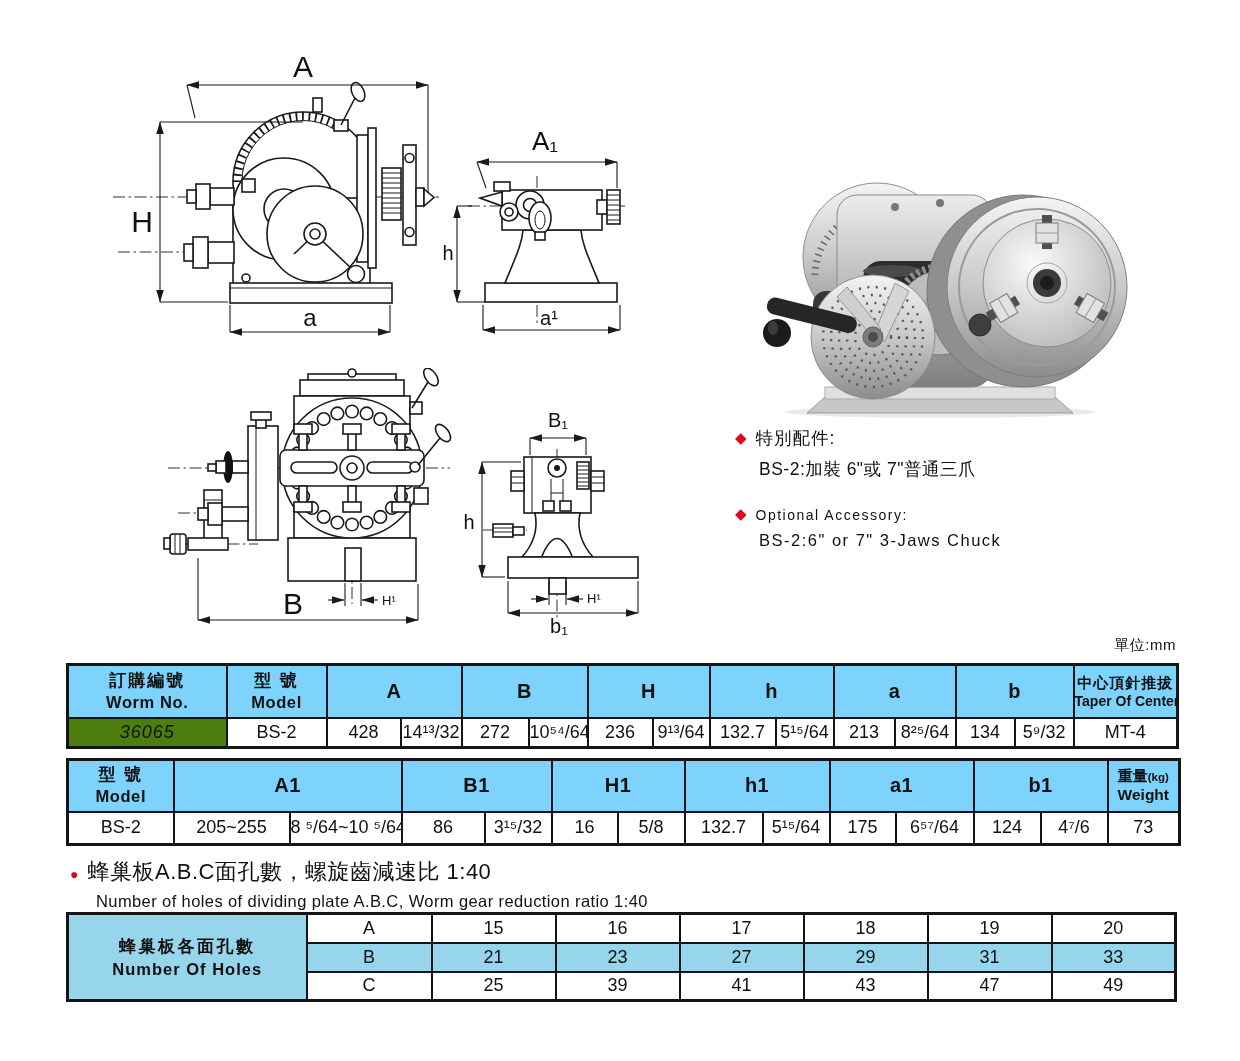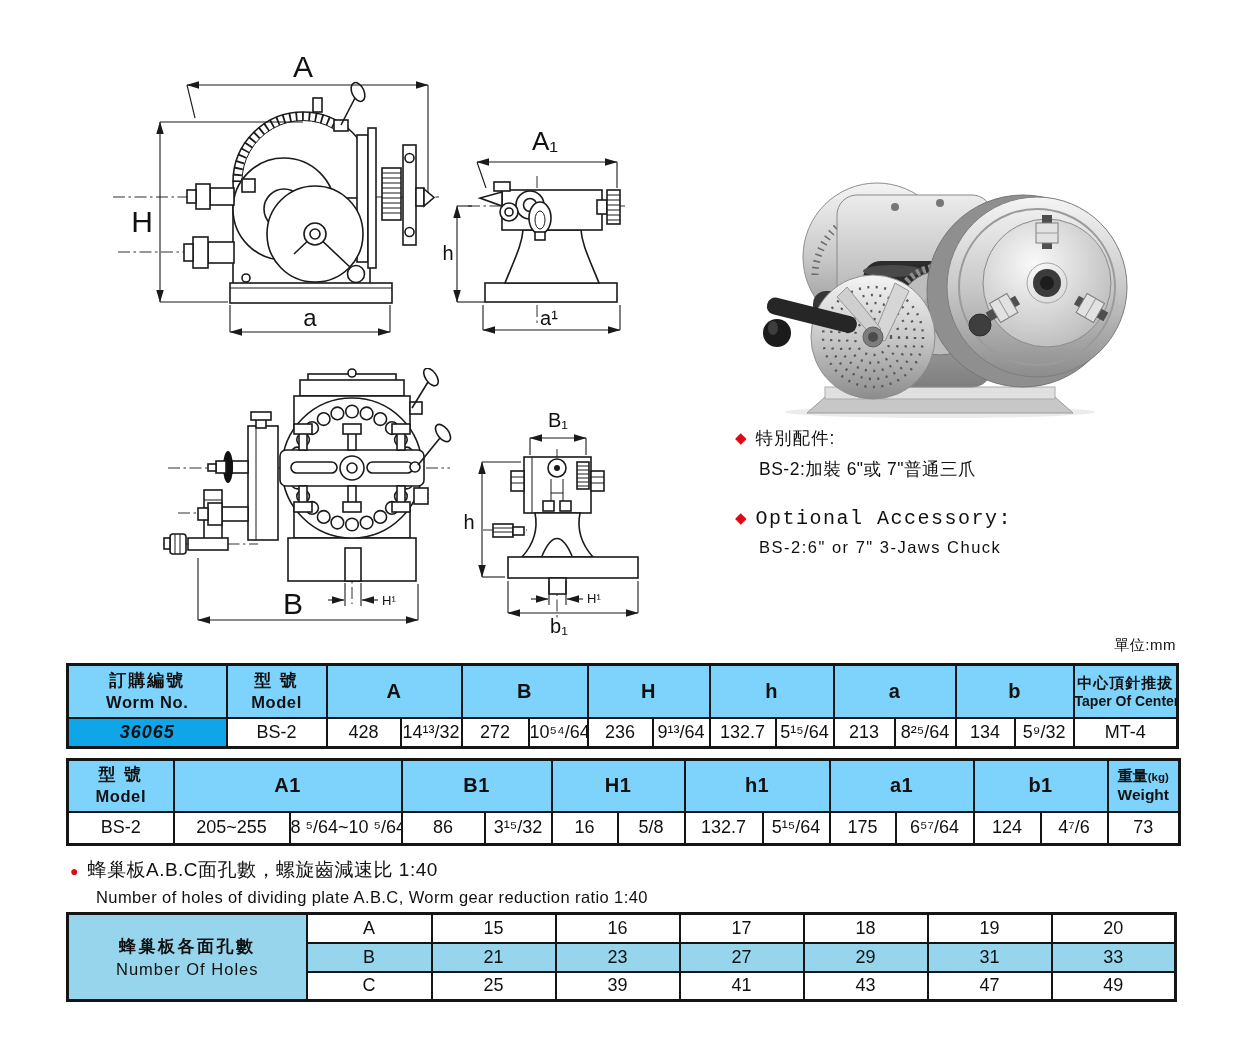--- a/index.html
+++ b/index.html
@@ -25,42 +25,42 @@
   .t1 tr.data td { height:30px; }
   .t2 tr.data td { height:33px; }
   .t3 td { height:29px; font-size:18px; }
   .zh { font-size:17px; letter-spacing:2px; line-height:1.35; }
   .en { font-size:16.5px; letter-spacing:0.6px; line-height:1.2; }
   .sm-zh { font-size:15px; letter-spacing:1px; line-height:1.3; }
   .sm-en { font-size:14px; letter-spacing:0; line-height:1.2; }
   th.dimletter { font-size:20px; letter-spacing:0.5px; }
   tr.data td { font-size:18px; }
   td.inch { font-size:14.5px; }
-  td.order { background:#0ea5e9; font-weight:bold; font-style:italic; font-size:18px; letter-spacing:1px; }
+  td.order { background:#4d7c0f; font-weight:normal; font-style:italic; font-size:18px; letter-spacing:1px; }
   .blue { background:#96d5eb; }
   .t3 .title-zh { font-size:17px; font-weight:bold; letter-spacing:2.5px; line-height:1.5; }
-  .t3 .title-en { font-size:16.5px; font-weight:normal; letter-spacing:1px; line-height:1.3;text-align:center; }
+  .t3 .title-en { font-size:16.5px; font-weight:bold; letter-spacing:1px; line-height:1.3;text-align:center; }
   .wt-zh { font-size:15px; font-weight:bold; }
   .wt-kg { font-size:11.5px; font-weight:bold; }
   .wt-en { font-size:15.5px; font-weight:bold; line-height:1.2; }
 
   
   .unit-note { left:1086px; top:636px; width:90px; text-align:right; font-size:15px; letter-spacing:0.5px; }
   .accessory { left:735px; top:426px; width:360px; }
   .acc-row { display:flex; align-items:baseline; gap:9px; }
   .diamond { color:#e30617; font-size:15px; line-height:1; position:relative; top:-1px; }
   .acc-zh-title { font-size:17.5px; letter-spacing:1px; }
   .acc-zh-detail { font-size:17.5px; letter-spacing:0.5px; margin:7px 0 0 24px; }
-  .acc-en-title { font-size:20px; letter-spacing:1.5px;font-family:Liberation Mono, monospace; }
+  .acc-en-title { font-size:14px; letter-spacing:1.5px; }
   .acc-en-detail { font-size:16.5px; letter-spacing:1.5px; margin:8px 0 0 24px; }
   .acc-gap { height:26px; }
   .note { left:70px; top:857px; }
   .note-zh-row { display:flex; align-items:baseline; gap:9px; }
   .bullet { color:#e30617; font-size:14px; line-height:1; }
-  .note-zh { font-size:19px; letter-spacing:0.5px; }
+  .note-zh { font-size:22px; letter-spacing:0.5px; }
   .note-en { font-size:16.5px; letter-spacing:0.4px; margin:5px 0 0 26px; }
 
   
   .fw { fill:#fff; stroke:#1a1a1a; stroke-width:1.6; }
   .ln { fill:none; stroke:#1a1a1a; stroke-width:1.6; }
   .tn { fill:none; stroke:#1a1a1a; stroke-width:1; }
   .cl { fill:none; stroke:#1a1a1a; stroke-width:0.9; stroke-dasharray:12 3.5 2.5 3.5; }
   .dim { fill:none; stroke:#1a1a1a; stroke-width:1.1; }
   .dt { fill:#111; font-family:"Liberation Sans","DejaVu Sans",sans-serif; }
 </style>

